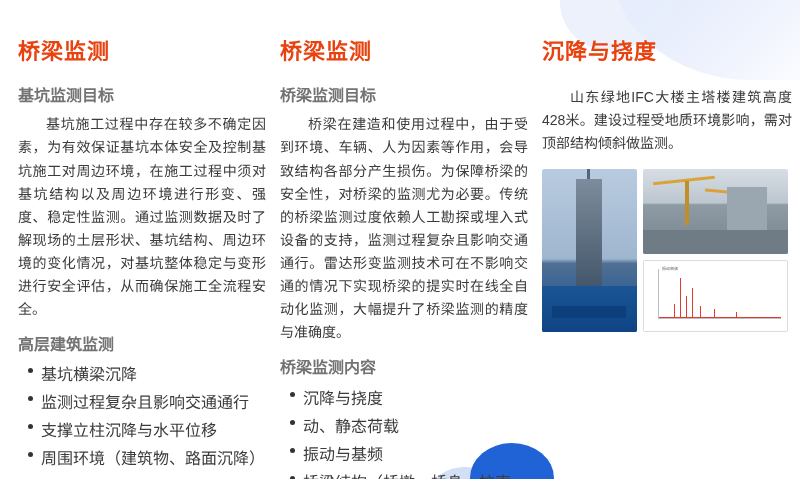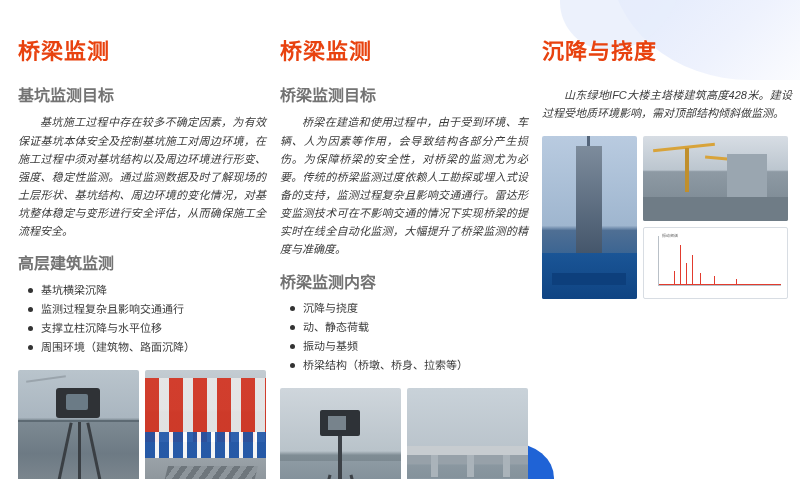--- a/index.html
+++ b/index.html
@@ -86,36 +86,35 @@
 
   .sub-title {
     font-size: 16px;
     font-weight: bold;
     color: #737373;
     margin: 0 0 7px 0;
     line-height: 1.2;
   }
 
   .para {
-    font-size: 11px;
+    font-size: 14px;
     line-height: 1.65;
     color: #3b3b3b;
     text-align: justify;
     margin: 8px 0 14px 0;
     text-indent: 2em;
-    font-style: italic;
   }
 
   .bullets {
     list-style: none;
     margin: 0 0 12px 0;
     padding: 0 0 0 10px;
   }
   .bullets li {
-    font-size: 11px;
+    font-size: 16px;
     line-height: 1.75;
     color: #3b3b3b;
     position: relative;
     padding-left: 13px;
   }
   .bullets li:before {
     content: "";
     position: absolute;
     left: 0;
     top: 7px;

